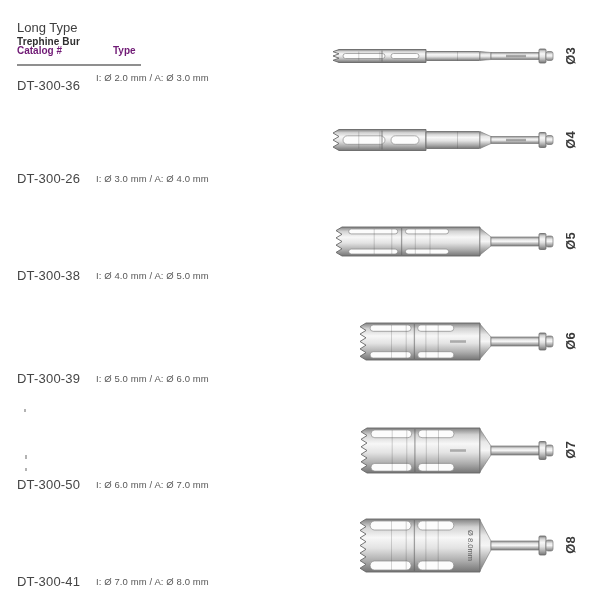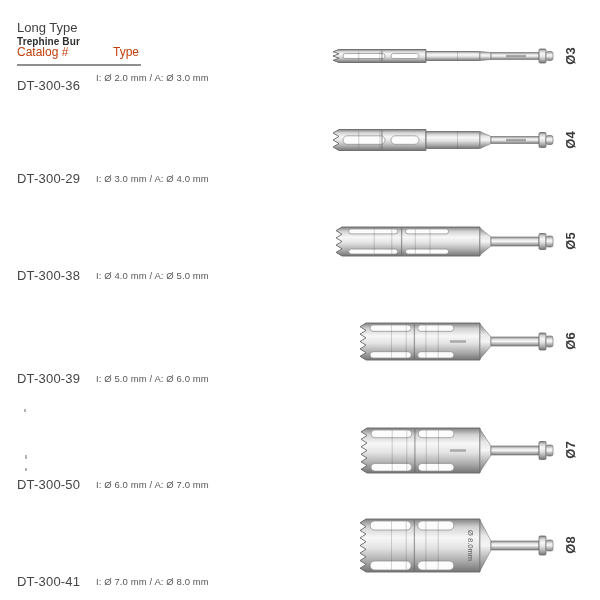--- a/index.html
+++ b/index.html
@@ -2,21 +2,21 @@
 <html><head>
 <meta charset="utf-8">
 <style>
   html,body{margin:0;padding:0;background:#fff;}
   body{width:600px;height:600px;font-family:"Liberation Sans",sans-serif;
        -webkit-font-smoothing:antialiased;}
   .page{position:relative;width:600px;height:600px;background:#ffffff;overflow:hidden;}
   .title{position:absolute;left:17px;top:4px;font-size:10px;font-weight:700;
          color:#2f2f2f;letter-spacing:.1px;margin-top:32px;}
   .subtitle{position:absolute;left:17px;top:20px;font-size:13px;color:#3f3f3f;}
-  .col-head{position:absolute;top:45px;font-size:12px;font-weight:400;color:#c2410c;}
+  .col-head{position:absolute;top:45px;font-size:10px;font-weight:700;color:#701a75;}
   .col-head.catalog{left:17px;}
   .col-head.size{left:113px;}
   .rule{position:absolute;left:17px;top:64px;width:124px;height:1.5px;background:#8f8f8f;}
   .cat-cell{position:absolute;left:17px;font-size:13px;color:#454545;letter-spacing:.2px;}
   .size-cell{position:absolute;left:96px;font-size:9.5px;color:#585858;letter-spacing:.1px;}
   .bur{position:absolute;line-height:0;}
   .dia-label{position:absolute;width:28px;height:28px;display:flex;align-items:center;
              justify-content:center;transform:rotate(-90deg);font-size:13px;font-weight:700;
              color:#3a3a3a;}
   .stray{position:absolute;width:2px;height:3px;background:#9a9a9a;opacity:.75;}
@@ -27,21 +27,21 @@
 <div class="page">
   <div class="title" style="color: rgb(47, 47, 47);">Trephine Bur</div>
   <div class="subtitle">Long Type</div>
   <div class="col-head catalog">Catalog #</div>
   <div class="col-head size">Type</div>
   <div class="rule" style="background: rgb(143, 143, 143);"></div>
 
   <div id="rows">
       <div class="cat-cell" style="top: 78px;">DT-300-36</div>
       <div class="size-cell" style="top: 72px;">I: Ø 2.0 mm / A: Ø 3.0 mm</div>
-      <div class="cat-cell" style="top: 171px;">DT-300-29</div>
+      <div class="cat-cell" style="top: 171px;">DT-300-26</div>
       <div class="size-cell" style="top: 173px;">I: Ø 3.0 mm / A: Ø 4.0 mm</div>
       <div class="cat-cell" style="top: 268px;">DT-300-38</div>
       <div class="size-cell" style="top: 270px;">I: Ø 4.0 mm / A: Ø 5.0 mm</div>
       <div class="cat-cell" style="top: 371px;">DT-300-39</div>
       <div class="size-cell" style="top: 373px;">I: Ø 5.0 mm / A: Ø 6.0 mm</div>
       <div class="cat-cell" style="top: 477px;">DT-300-50</div>
       <div class="size-cell" style="top: 479px;">I: Ø 6.0 mm / A: Ø 7.0 mm</div>
       <div class="cat-cell" style="top: 574px;">DT-300-41</div>
       <div class="size-cell" style="top: 576px; text-align: right;">I: Ø 7.0 mm / A: Ø 8.0 mm</div>
     </div>

